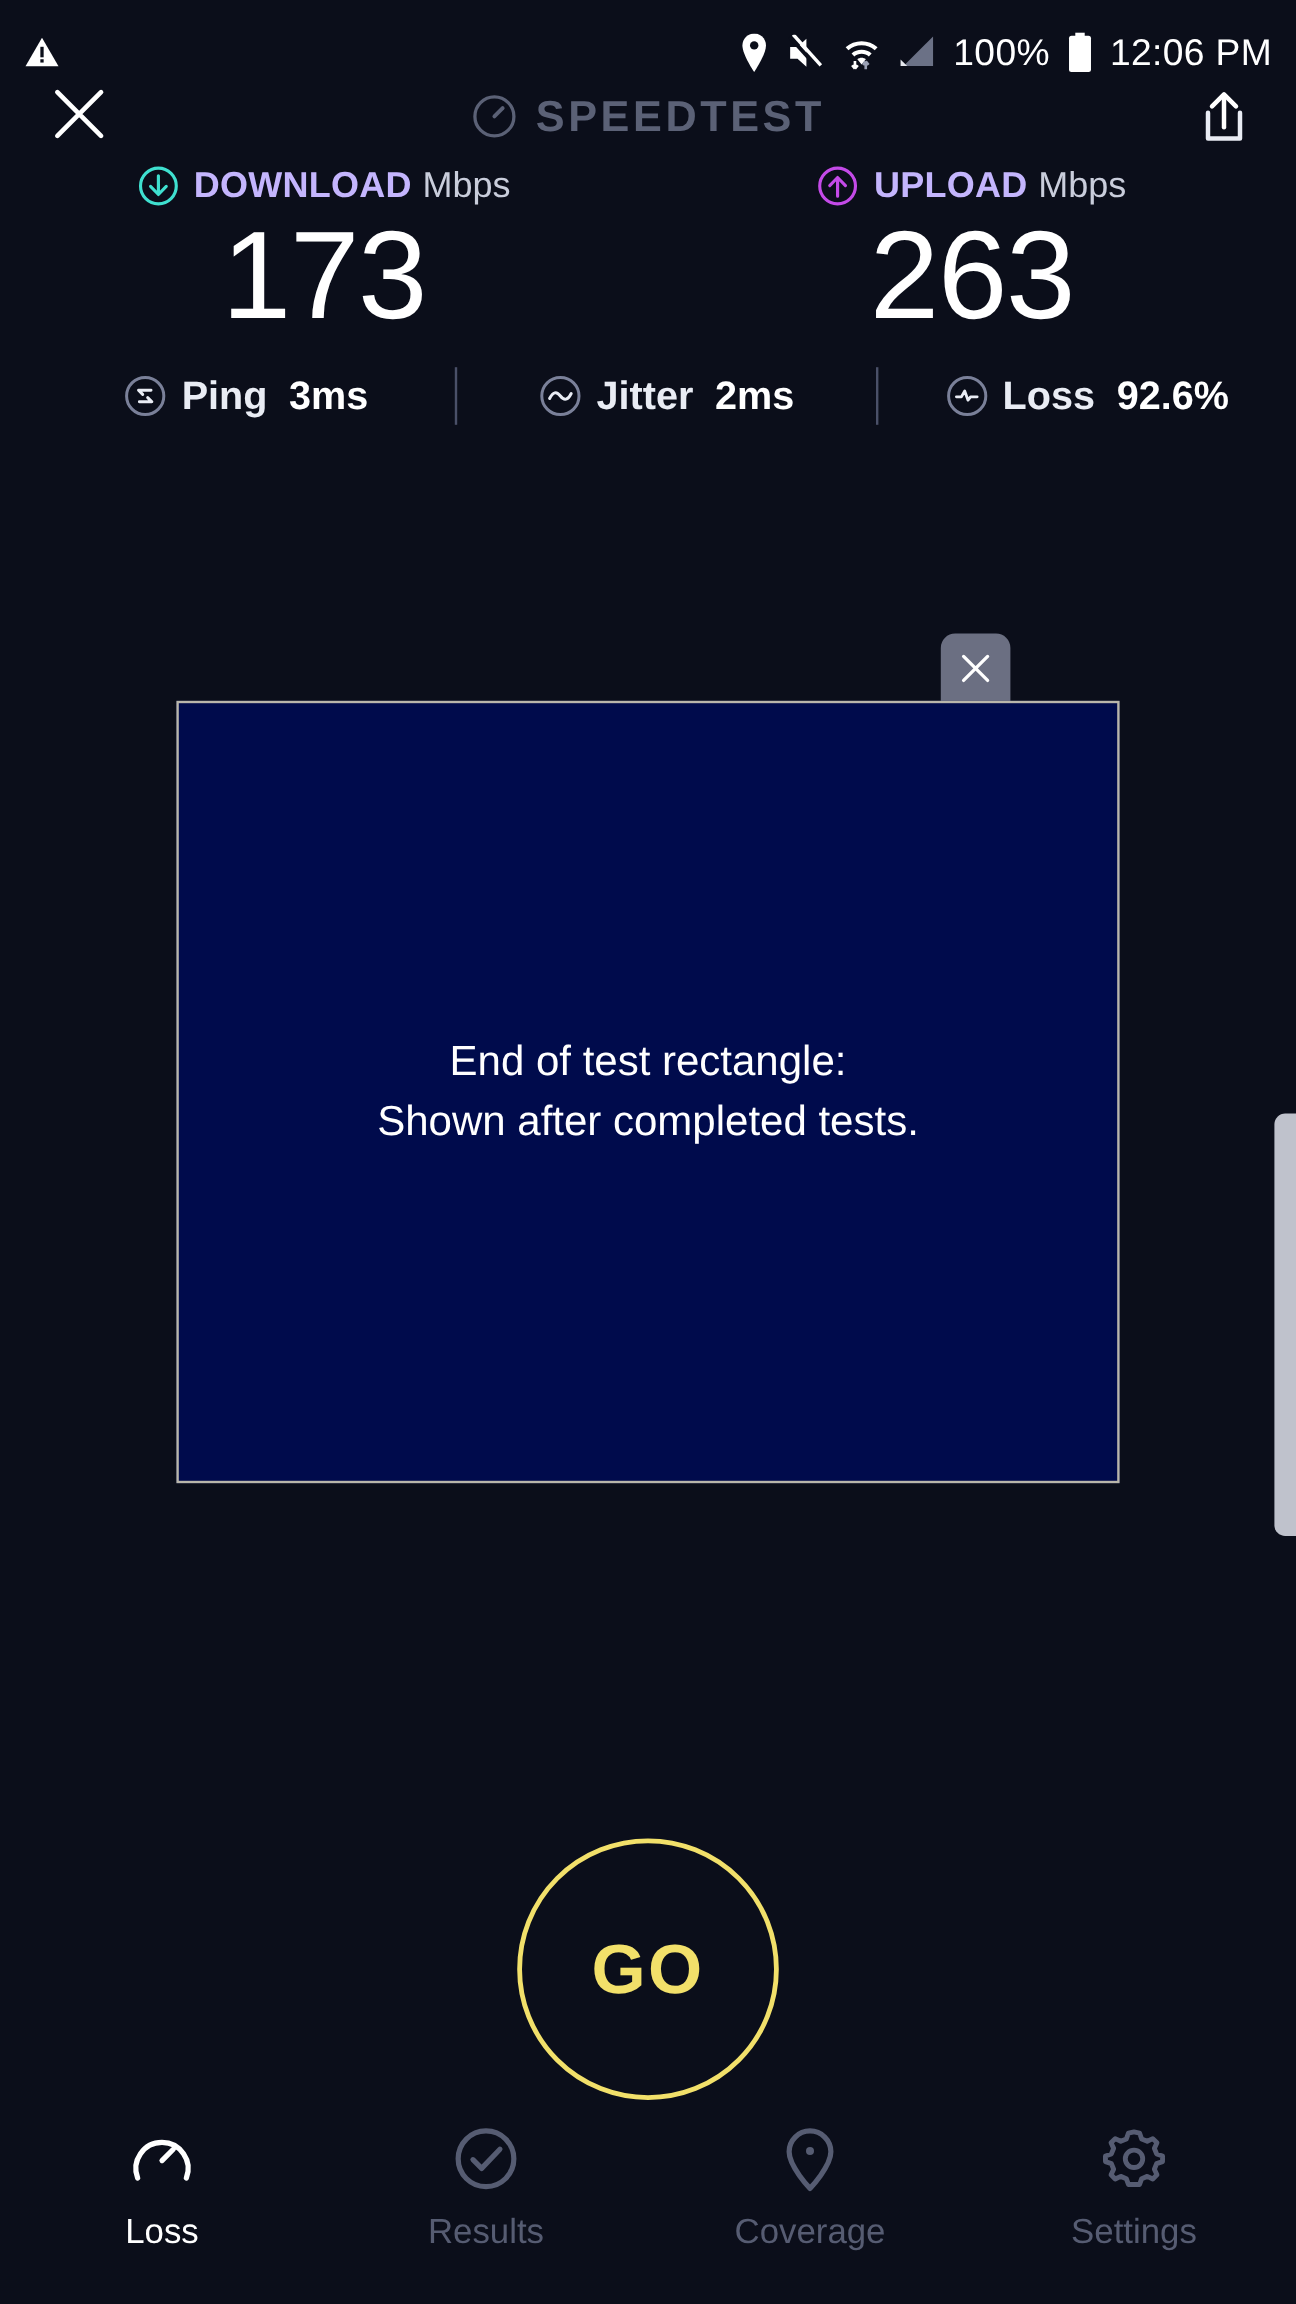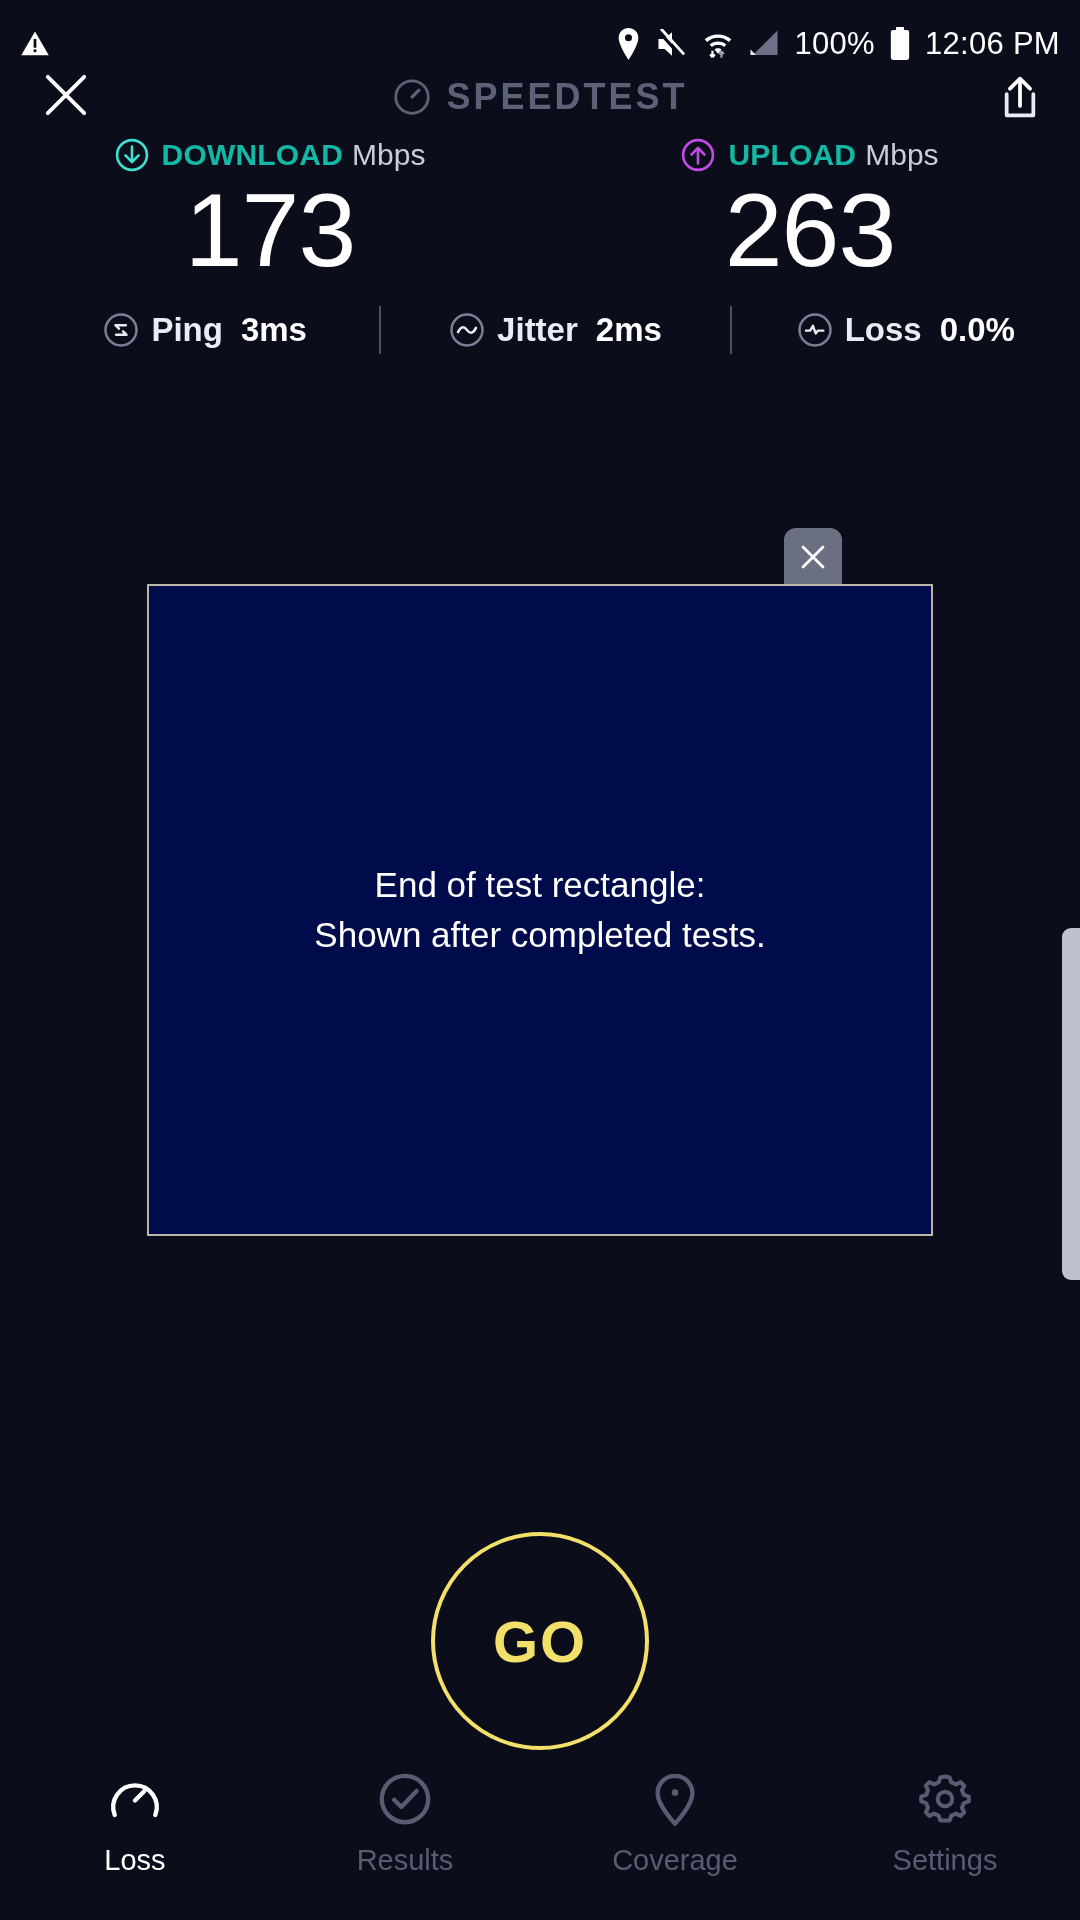--- a/index.html
+++ b/index.html
@@ -36,21 +36,21 @@
     color:#5b6176; font-size:36px; font-weight:bold; letter-spacing:3px;
   }
   .close-x { position:relative; z-index:3; cursor:pointer; }
   .share-btn { position:absolute; right:36px; top:18px; z-index:3; cursor:pointer; }
 
   
   .results { position:absolute; top:138px; left:0; width:1080px; }
   .res-row { display:flex; }
   .res-col { width:50%; display:flex; flex-direction:column; align-items:center; }
   .res-head { display:flex; align-items:center; gap:13px; }
-  .res-head .lbl { font-size:30px; font-weight:bold; color:#14b8a6; letter-spacing:0.2px; }
+  .res-head .lbl { font-size:30px; font-weight:bold; color:#c4b5fd; letter-spacing:0.2px; }
   .res-head .unit { font-size:30px; font-weight:400; color:#c9cddb; margin-left:-4px;}
   .res-val {
     color:#ffffff; font-size:104px; font-weight:300; line-height:1.0;
     margin-top:6px; letter-spacing:-1px;
     font-family:"Liberation Sans", sans-serif;
   }
 
   
   .metrics {
     position:absolute; top:300px; left:0; width:1080px; height:60px;
@@ -242,21 +242,21 @@
     </div>
     <div class="m-sep"></div>
     <div class="m-cell">
       <span class="ico">
         <svg width="36" height="36" viewBox="0 0 26 26">
           <circle cx="13" cy="13" r="11.2" fill="none" stroke="#7a8099" stroke-width="1.8"></circle>
           <path d="M6.5 13.5 L9.5 13.5 L11.5 10 L13.5 15.5 L15 13.5 L19 13.5" fill="none" stroke="#e9ecf4" stroke-width="1.7" stroke-linecap="round" stroke-linejoin="round"></path>
         </svg>
       </span>
       <span class="m-name">Loss</span>
-      <span class="m-val">0.0%</span>
+      <span class="m-val">92.6%</span>
     </div>
   </div>
 
   <div class="ad-wrap">
     <div class="ad-close">
       <svg width="30" height="30" viewBox="0 0 24 24">
         <path d="M4 4 L20 20 M20 4 L4 20" stroke="#ffffff" stroke-width="2.2" stroke-linecap="round"></path>
       </svg>
     </div>
     <div class="ad-box">

